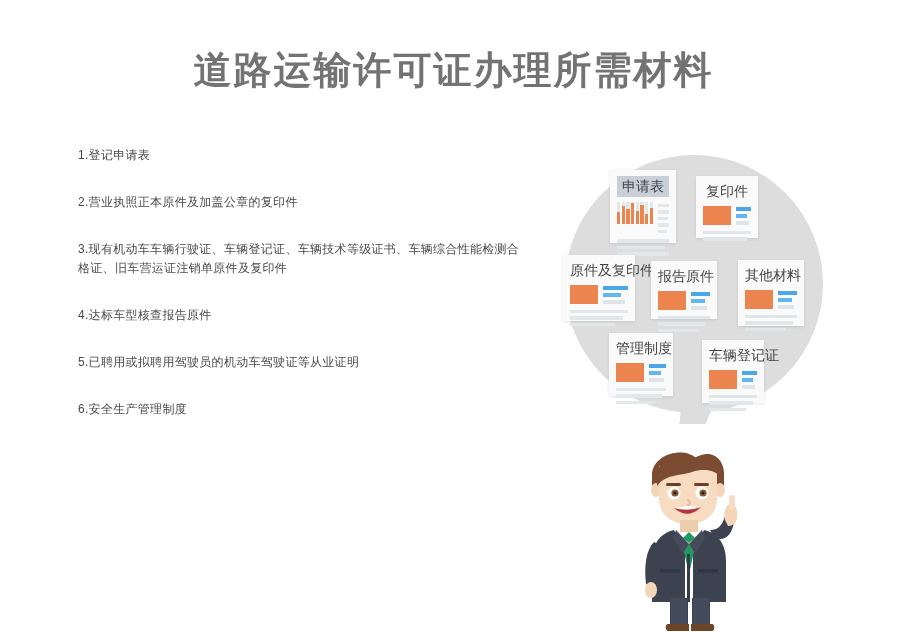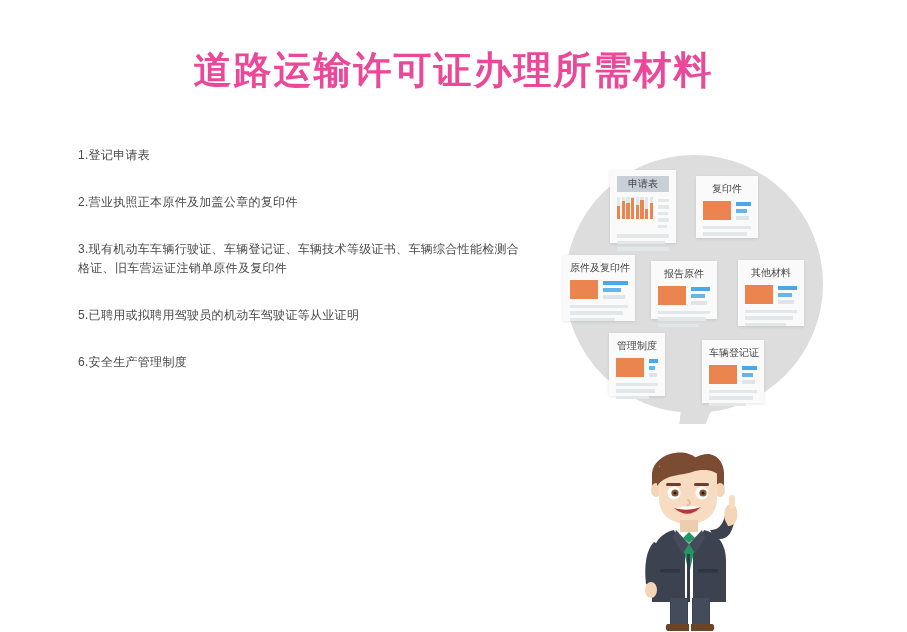--- a/index.html
+++ b/index.html
@@ -21,21 +21,21 @@
   
   .page-title {
     position: absolute;
     left: 0;
     top: 48px;
     width: 907px;
     text-align: center;
     font-size: 38px;
     font-weight: bold;
     letter-spacing: 2px;
-    color: #ec4899;
+    color: #737373;
     line-height: 1.2;
   }
 
   
   .req-list {
     position: absolute;
     left: 78px;
     top: 146px;
     width: 450px;
   }
@@ -80,21 +80,21 @@
 
   
   .doc-card {
     position: absolute;
     background: #fafafa;
     box-shadow: 0 1px 3px rgba(0,0,0,0.10);
     padding: 6px 7px 7px 7px;
     box-sizing: border-box;
   }
   .doc-title {
-    font-size: 10px;
+    font-size: 14px;
     color: #444;
     text-align: center;
     line-height: 1.35;
     white-space: nowrap;
     margin-bottom: 5px;
   }
   .doc-title.banner {
     background: #c9cfd6;
     color: #3c4450;
     padding: 1px 0;
@@ -173,20 +173,21 @@
 <body>
 
 <div id="page">
 
   <div class="page-title">道路运输许可证办理所需材料</div>
 
   <div class="req-list">
     <div class="req-item">1.登记申请表</div>
     <div class="req-item">2.营业执照正本原件及加盖公章的复印件</div>
     <div class="req-item">3.现有机动车车辆行驶证、车辆登记证、车辆技术等级证书、车辆综合性能检测合格证、旧车营运证注销单原件及复印件</div>
+    <div class="req-item">4.达标车型核查报告原件</div>
     <div class="req-item">5.已聘用或拟聘用驾驶员的机动车驾驶证等从业证明</div>
     <div class="req-item">6.安全生产管理制度</div>
   </div>
 
   <div class="bubble-wrap">
     <div class="bubble-circle"></div>
     <div class="bubble-tail"></div>
 
     <div class="doc-card" style="left:58px; top:20px; width:66px; height:73px;">
       <div class="doc-title banner">申请表</div>
@@ -292,21 +293,21 @@
           <div class="bl l3"></div>
         </div>
       </div>
       <div class="doc-foot">
         <div class="gl w100"></div>
         <div class="gl w92"></div>
         <div class="gl w78"></div>
       </div>
     </div>
 
-    <div class="doc-card" style="left:57px; top:183px; width:56px; height:63px;">
+    <div class="doc-card" style="left:57px; top:183px; width:64px; height:63px;">
       <div class="doc-title">管理制度</div>
       <div class="doc-body">
         <div class="doc-thumb"></div>
         <div class="doc-lines">
           <div class="bl l1"></div>
           <div class="bl l2"></div>
           <div class="bl l3"></div>
         </div>
       </div>
       <div class="doc-foot">

